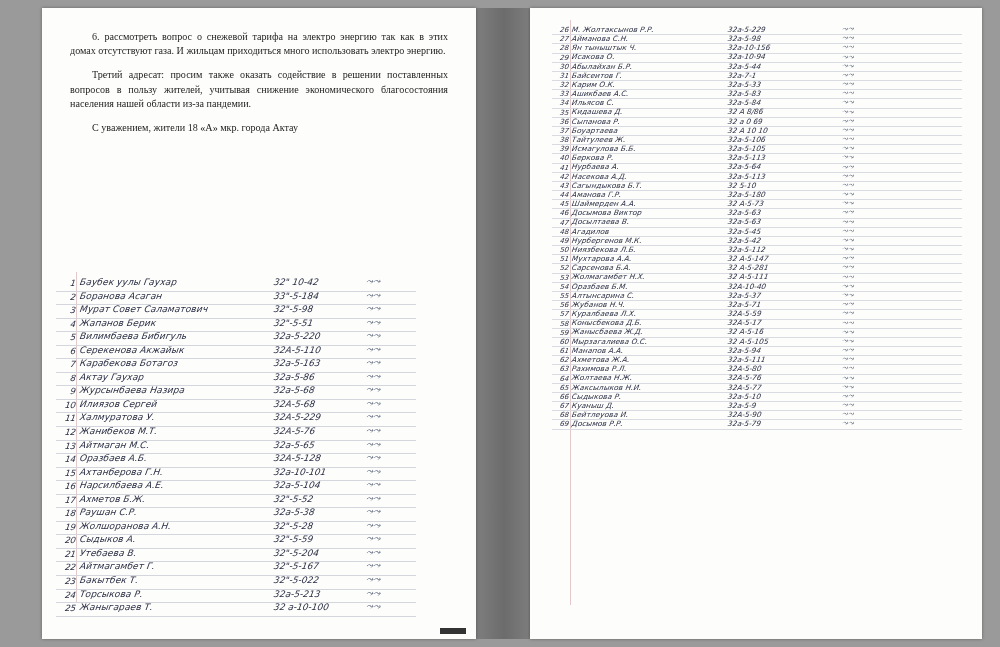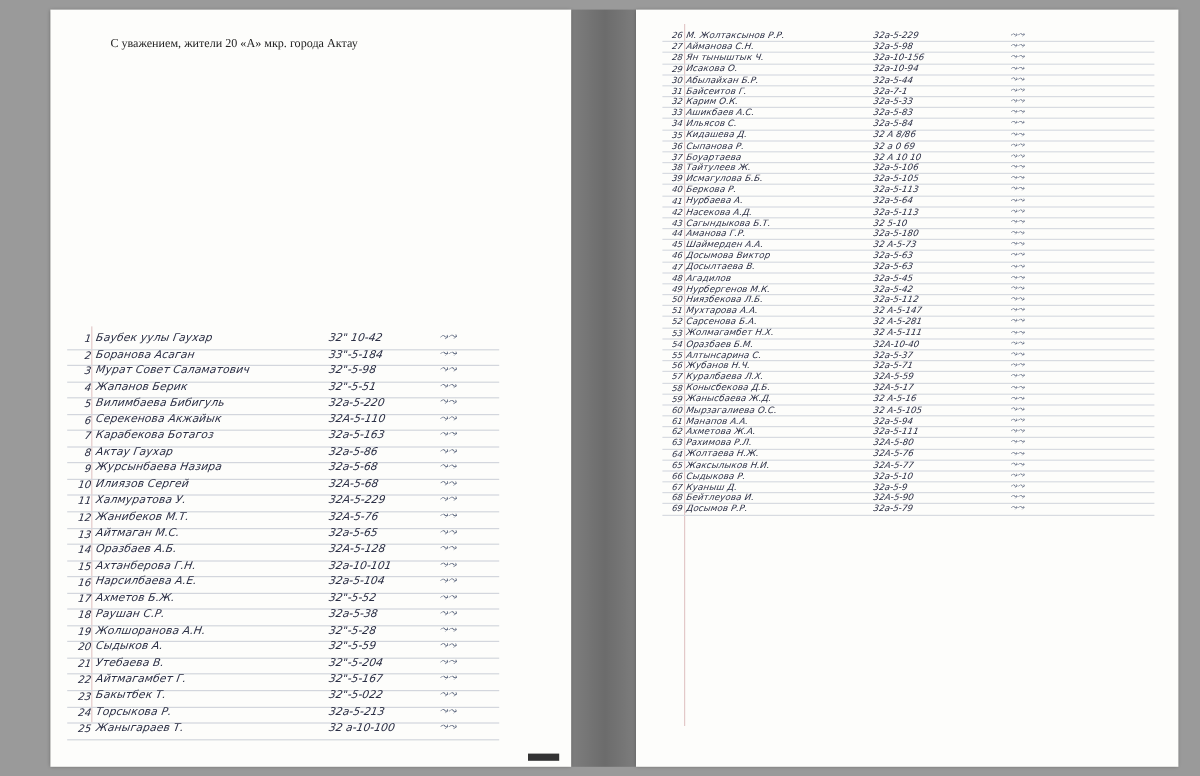--- a/index.html
+++ b/index.html
@@ -166,21 +166,23 @@
     background: linear-gradient(to right, rgba(0,0,0,0.18), rgba(0,0,0,0.30), rgba(0,0,0,0.18));
   }
 </style>
 </head>
 <body>
 
 <div class="page">
 
   <div class="sheet sheet-left">
     <div class="typed">
-      <p class="last">С уважением, жители 20 «А» мкр. города Актау</p>
+      <p>6. рассмотреть вопрос о снежевой тарифа на электро энергию так как в этих домах отсутствуют газа. И жильцам приходиться много использовать электро энергию.</p>
+      <p>Третий адресат: просим также оказать содействие в решении поставленных вопросов в пользу жителей, учитывая снижение экономического благосостояния населения нашей области из-за пандемии.</p>
+      <p class="last">С уважением, жители 18 «А» мкр. города Актау</p>
     </div>
     <div class="scan-marker"></div>
   </div>
 
   <div class="margin-rule left-rule"></div>
   <div class="hw-table hw-left">
       <div class="hw-row">
         <span class="hw-num">1</span>
         <span class="hw-name">Баубек уулы Гаухар</span>
         <span class="hw-addr">32" 10-42</span>

